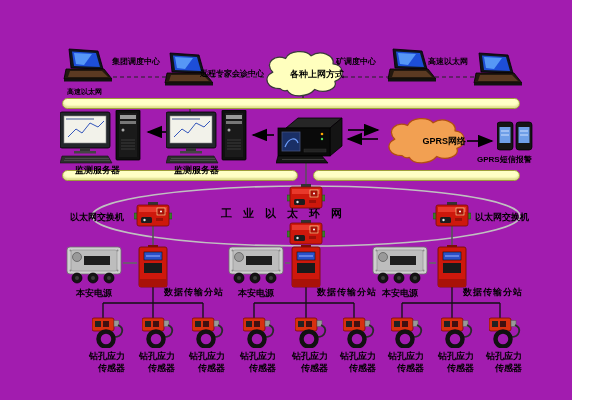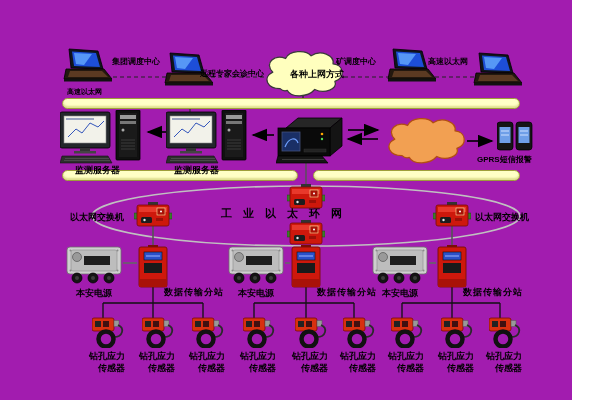--- a/index.html
+++ b/index.html
@@ -200,20 +200,21 @@
       <use href="#sym-workstation"></use>
     </svg>
   <div class="lbl f9" style="left:174px;top:166px;z-index:3">监测服务器</div>
   <svg class="abs" style="left:276px;top:116px;z-index:3" width="68" height="48">
       <use href="#sym-server"></use>
     </svg>
   <div class="abs" style="left:382px;top:116px;z-index:3">
     <svg width="84" height="50" viewBox="0 0 92 52">
         <use href="#sym-cloud" fill="#f2a052" stroke="#b34f12"></use>
       </svg>
+    <div class="cloudtxt f9" style="top:19px;left:0">GPRS网络</div>
   </div>
   <svg class="abs" style="left:497px;top:120px;z-index:3" width="36" height="32">
       <use href="#sym-phones"></use>
     </svg>
   <div class="lbl f8" style="left:477px;top:156px;z-index:3">GPRS短信报警</div>
 
   <div class="lbl ringlabel" style="left:221px;top:207px;width:170px;z-index:3">工业以太环网</div>
 
   <svg class="abs" style="left:287px;top:184px;z-index:3" width="38" height="26">
       <use href="#sym-switch"></use>

